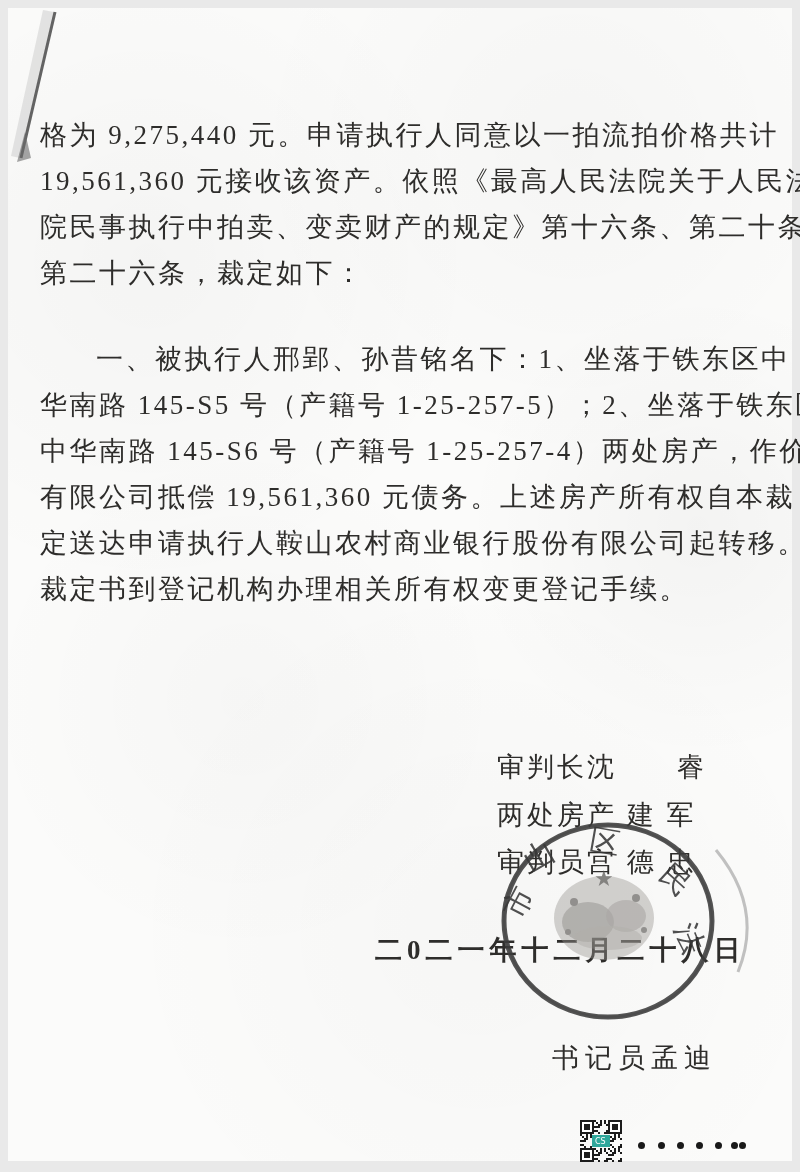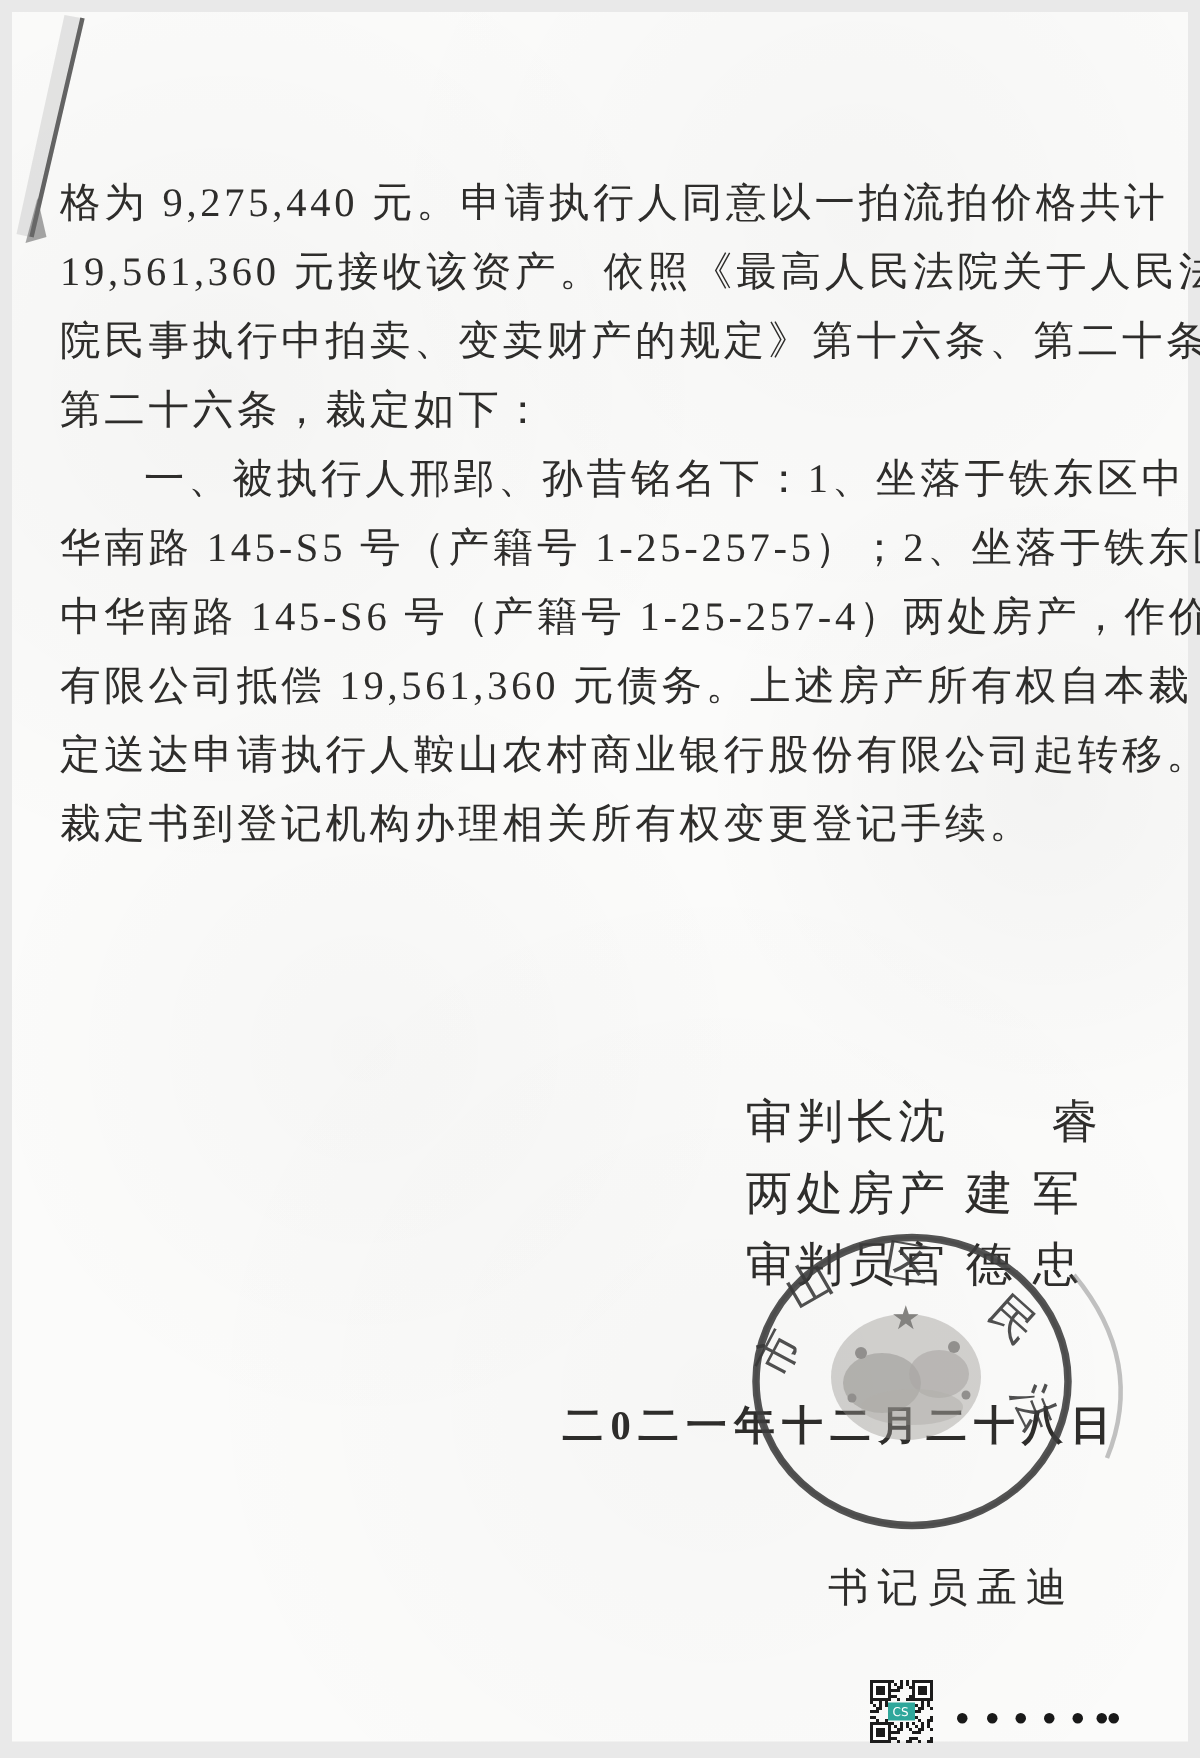--- a/index.html
+++ b/index.html
@@ -18,24 +18,24 @@
       radial-gradient(circle at 30% 60%, rgba(0,0,0,0.02), transparent 30%),
       radial-gradient(circle at 60% 80%, rgba(0,0,0,0.018), transparent 35%),
       #fbfbfa;
   }
   .body-text{
     position:absolute;left:32px;top:104px;width:726px;
     font-size:27px;line-height:46px;color:#2e2d2b;
     letter-spacing:2.5px;
   }
   .line{white-space:nowrap;}
-  .line.indent{padding-left:56px;}
+  .line.indent{padding-left:56px;margin-top:40px;}
   .sig-block{
-    position:absolute;left:489px;top:716px;
-    font-size:31px;line-height:47.5px;color:#2e2d2b;letter-spacing:3px;
+    position:absolute;left:489px;top:736px;
+    font-size:27px;line-height:47.5px;color:#2e2d2b;letter-spacing:3px;
     white-space:nowrap;
   }
   .date-line{
     position:absolute;left:367px;top:924px;
     font-size:27px;color:#2e2d2b;letter-spacing:5px;white-space:nowrap;font-weight:bold;
   }
   .clerk-line{
     position:absolute;left:544px;top:1032px;
     font-size:27px;color:#2e2d2b;letter-spacing:6px;white-space:nowrap;
   }

